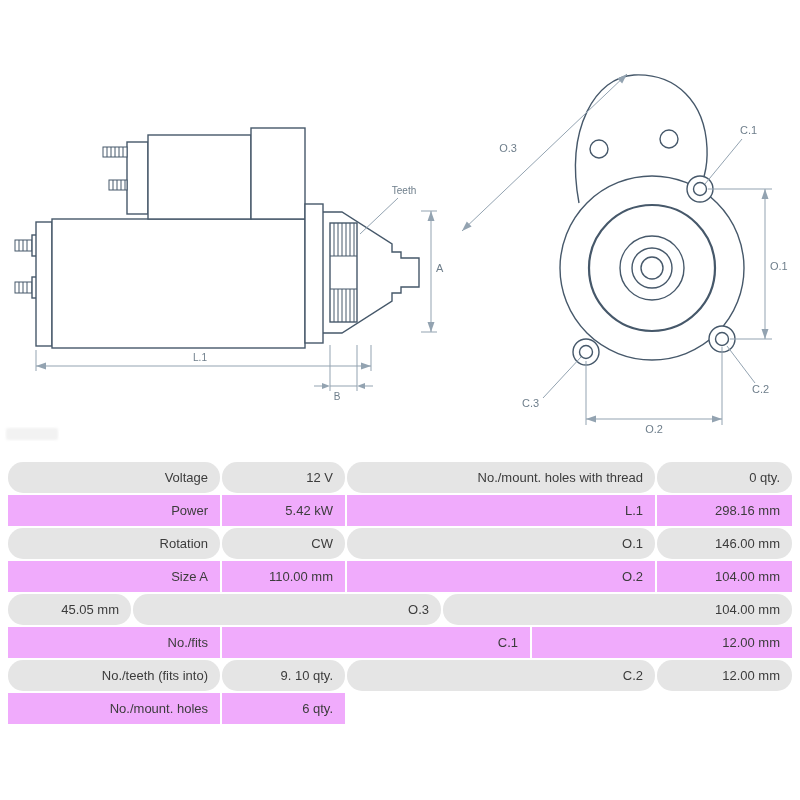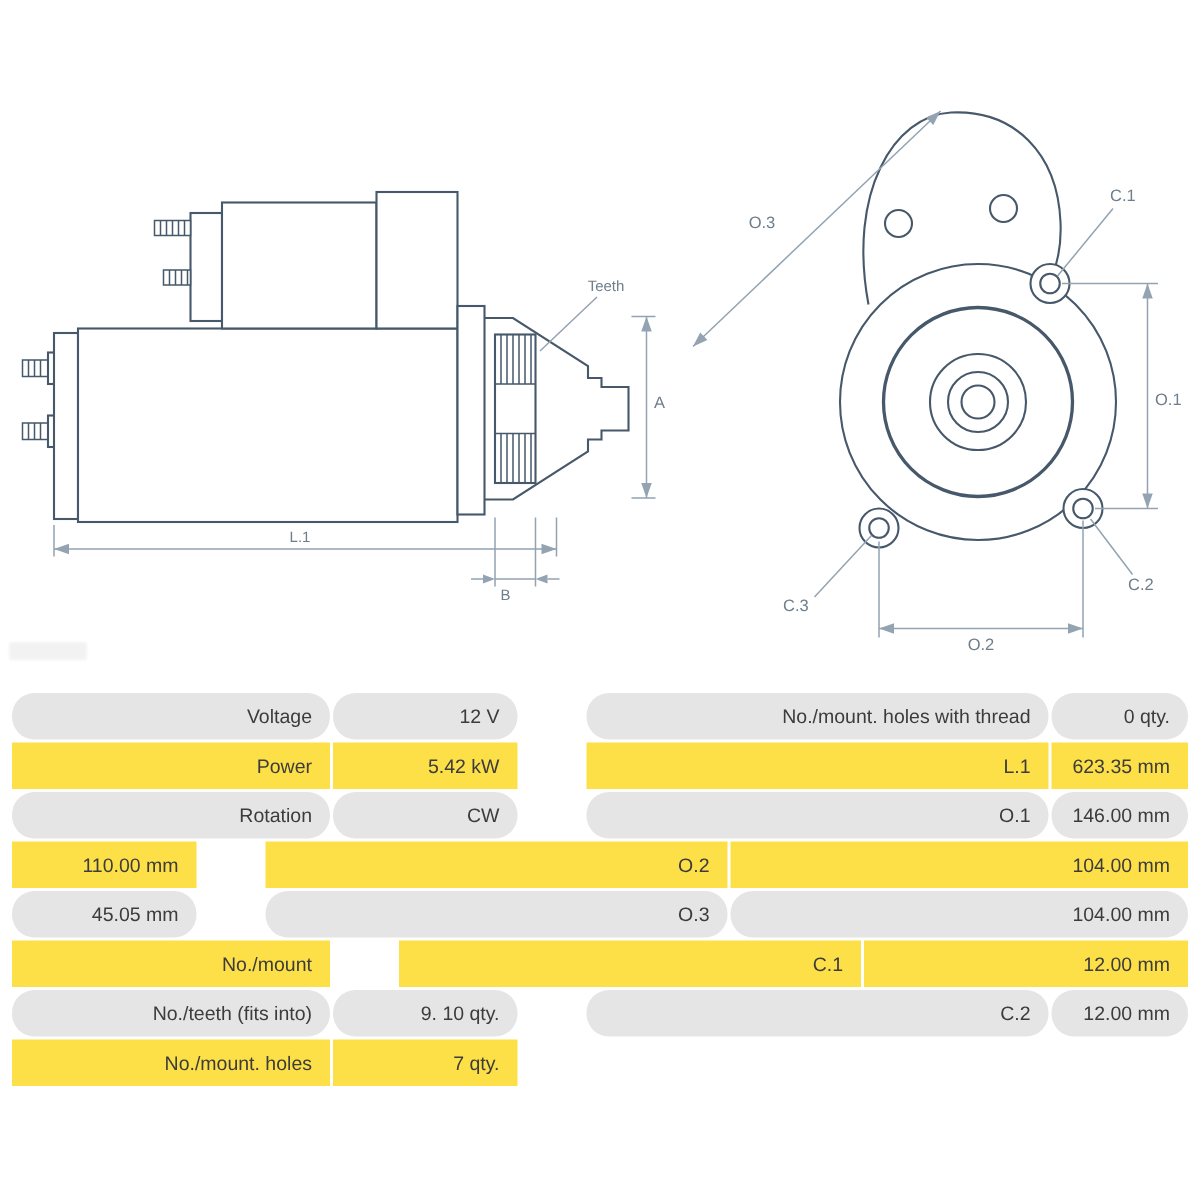--- a/index.html
+++ b/index.html
@@ -20,24 +20,24 @@
   }
   .spec-row { display:flex; gap:2px; height:31px; }
   .cell {
     height:31px; line-height:31px;
     font-size:13px; color:#3c3c3c;
     text-align:right; padding-right:12px;
     white-space:nowrap; overflow:hidden;
   }
   .c1 { width:212px; }
   .c2 { width:123px; }
-  .c3 { width:308px;margin-left:44px; }
+  .c3 { width:308px; }
   .c4 { flex:1; }
   .spec-row.odd  .cell { background:#e5e5e5;border-radius:15px; }
-  .spec-row.even .cell { background:#fde047; }
+  .spec-row.even .cell { background:#f0abfc; }
   .cell.blank { background:transparent !important; }
 
   text { font-family:"Liberation Sans", sans-serif; }
 </style>
 </head>
 <body>
 
 <div class="drawing-wrap">
   <svg width="800" height="452" viewBox="0 0 800 452">
 
@@ -164,55 +164,56 @@
     <div class="cell c1">Voltage</div>
     <div class="cell c2">12 V</div>
     <div class="cell c3">No./mount. holes with thread</div>
     <div class="cell c4">0 qty.</div>
   </div>
 
   <div class="spec-row even">
     <div class="cell c1">Power</div>
     <div class="cell c2">5.42 kW</div>
     <div class="cell c3">L.1</div>
-    <div class="cell c4">623.35 mm</div>
+    <div class="cell c4">298.16 mm</div>
   </div>
 
   <div class="spec-row odd">
     <div class="cell c1">Rotation</div>
     <div class="cell c2">CW</div>
     <div class="cell c3">O.1</div>
     <div class="cell c4">146.00 mm</div>
   </div>
 
   <div class="spec-row even">
+    <div class="cell c1">Size A</div>
     <div class="cell c2">110.00 mm</div>
     <div class="cell c3">O.2</div>
     <div class="cell c4">104.00 mm</div>
   </div>
 
   <div class="spec-row odd">
     <div class="cell c2">45.05 mm</div>
     <div class="cell c3">O.3</div>
     <div class="cell c4">104.00 mm</div>
   </div>
 
   <div class="spec-row even">
-    <div class="cell c1">No./mount</div>
+    <div class="cell c1">No./fits</div>
     <div class="cell c3">C.1</div>
     <div class="cell c4">12.00 mm</div>
   </div>
 
   <div class="spec-row odd">
     <div class="cell c1">No./teeth (fits into)</div>
     <div class="cell c2">9. 10 qty.</div>
     <div class="cell c3">C.2</div>
     <div class="cell c4">12.00 mm</div>
   </div>
 
   <div class="spec-row even">
     <div class="cell c1">No./mount. holes</div>
-    <div class="cell c2">7 qty.</div>
+    <div class="cell c2">6 qty.</div>
     <div class="cell c3 blank"></div>
     <div class="cell c4 blank"></div>
   </div>
 
 </div>
 
 </body></html>

